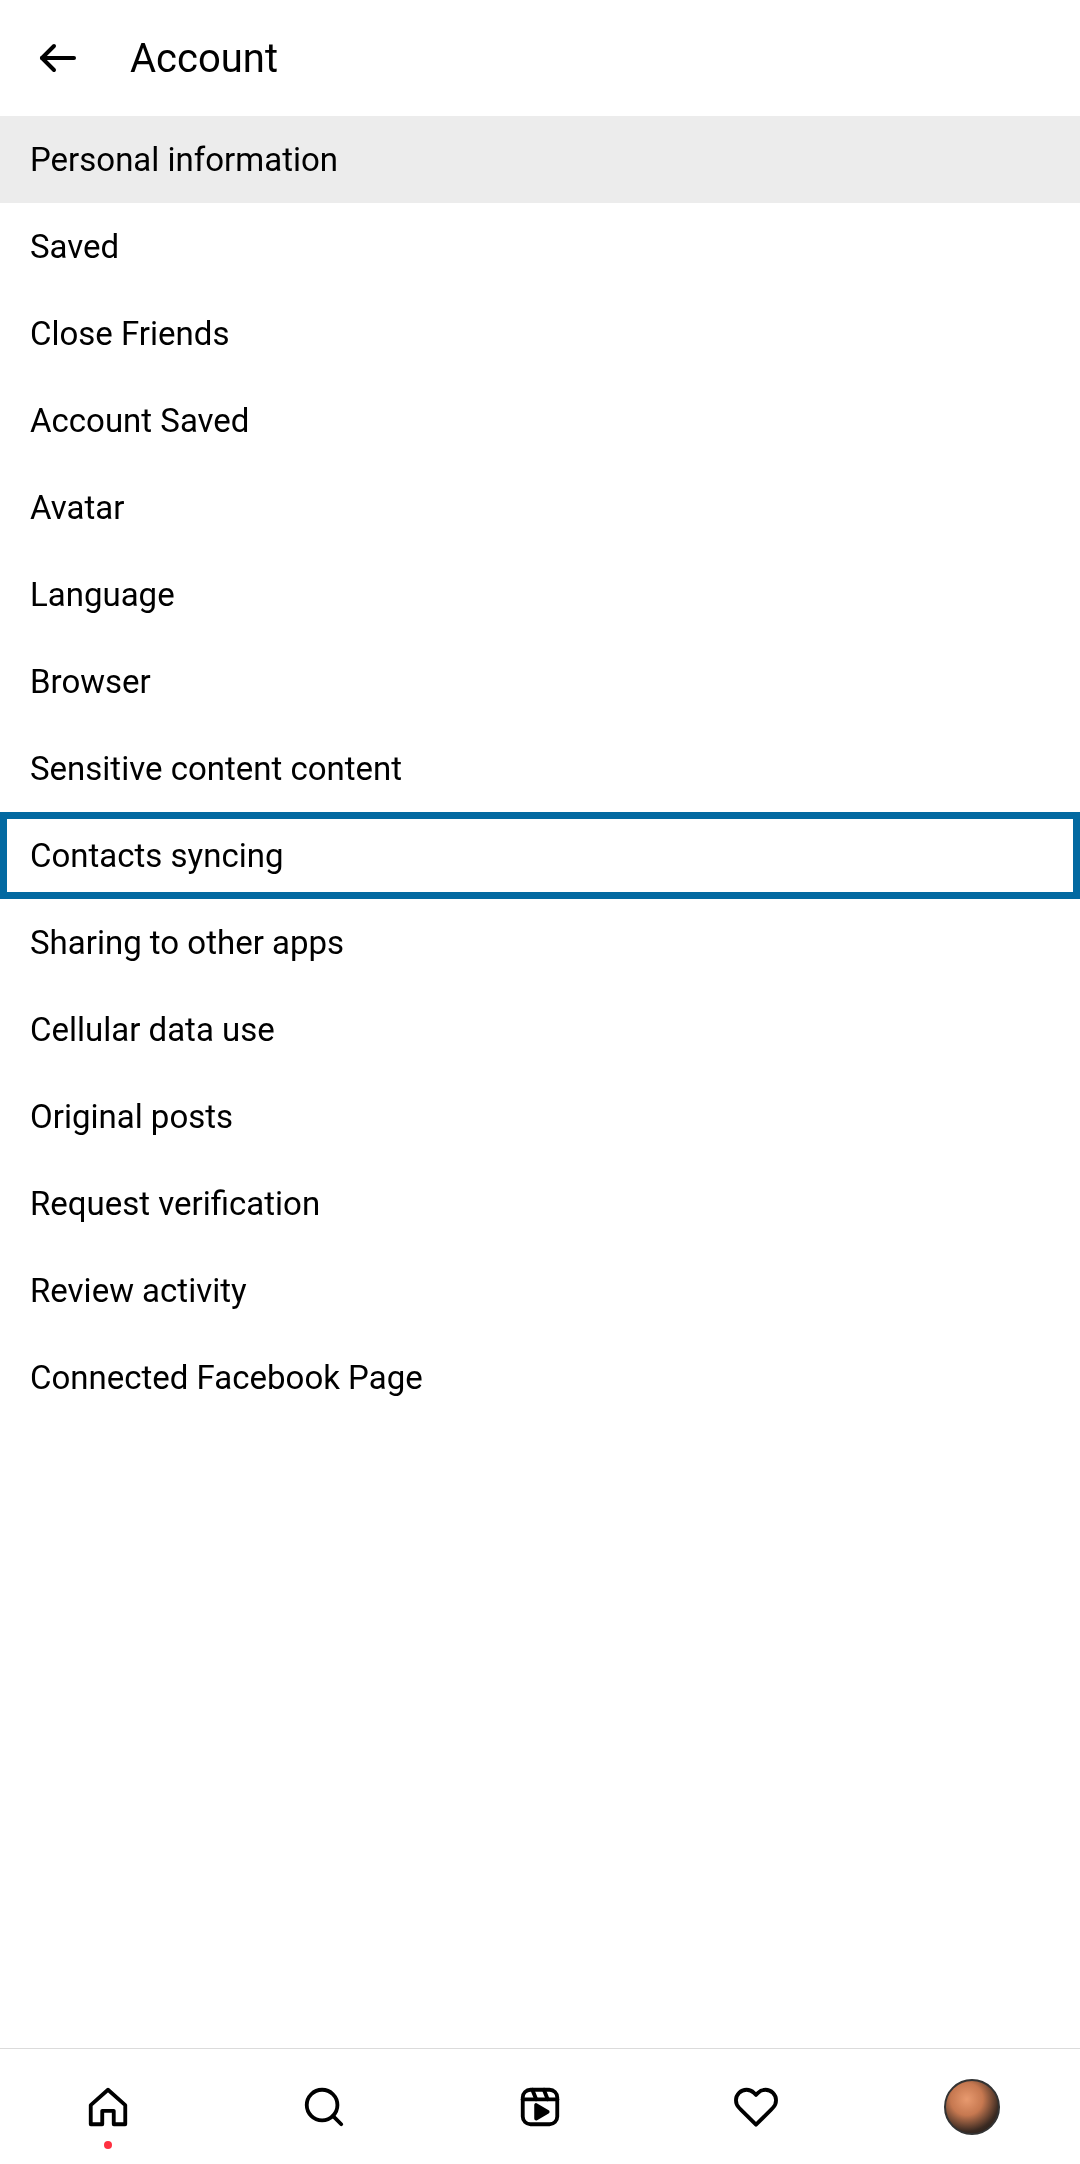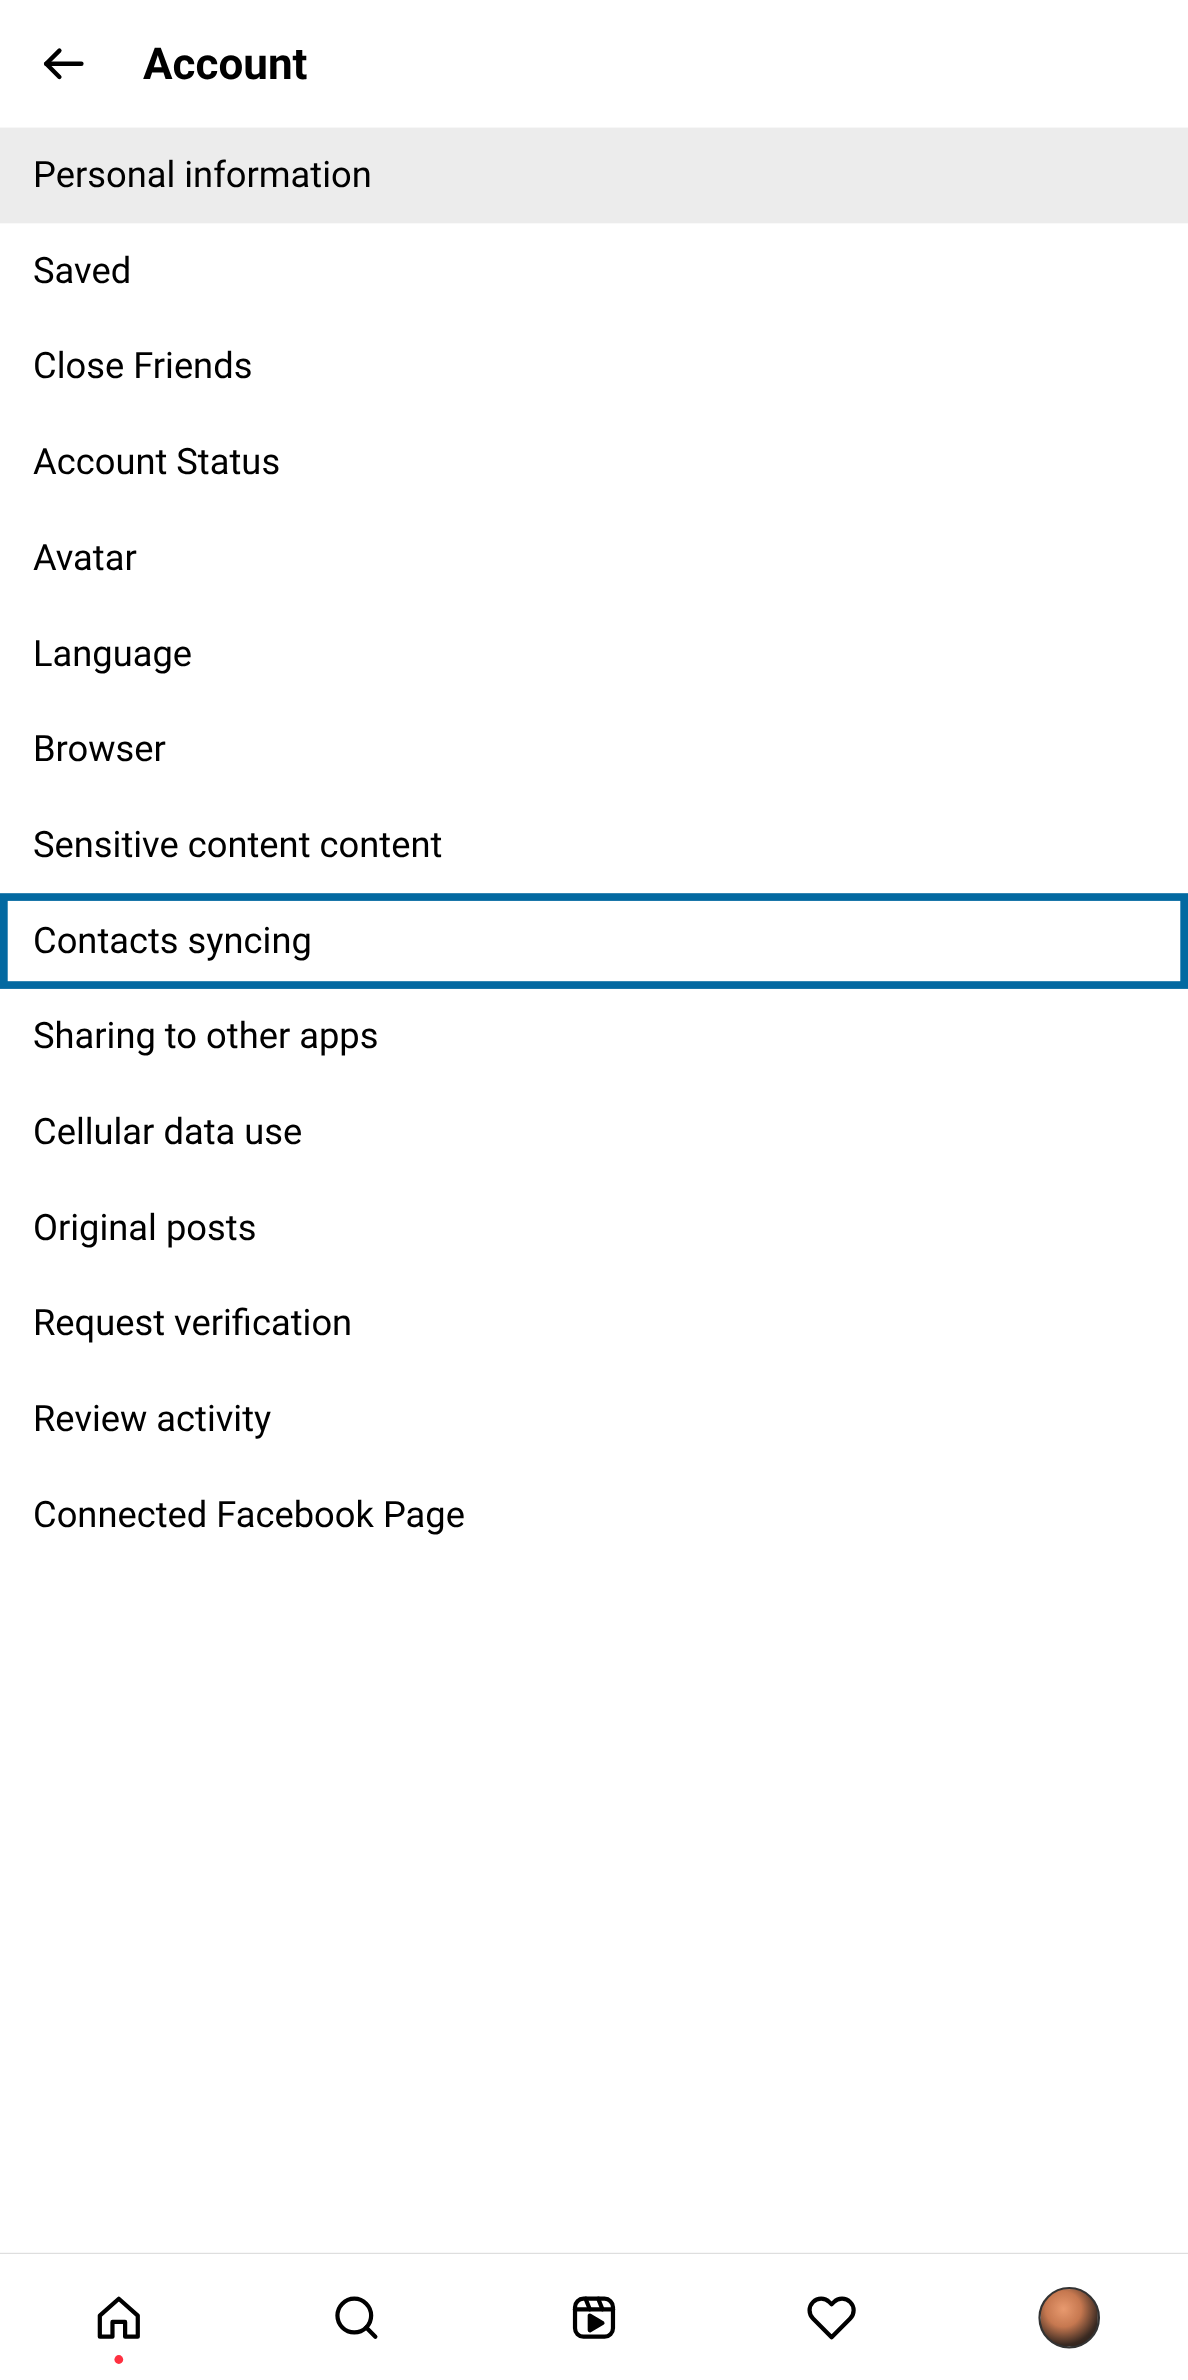--- a/index.html
+++ b/index.html
@@ -24,21 +24,21 @@
     .back-button {
       width: 60px;
       height: 60px;
       display: flex;
       align-items: center;
       justify-content: center;
       cursor: pointer;
     }
     .header-title {
       font-size: 40px;
-      font-weight: 700;
+      font-weight: 400;
       margin-left: 42px;
       color: #000;
     }
     .menu-list {
       display: flex;
       flex-direction: column;
     }
     .menu-item {
       padding: 28px 30px;
       font-size: 33px;
@@ -111,21 +111,21 @@
   <div class="menu-item highlighted">
     <span>Personal information</span>
   </div>
   <div class="menu-item">
     <span>Saved</span>
   </div>
   <div class="menu-item">
     <span>Close Friends</span>
   </div>
   <div class="menu-item">
-    <span>Account Status</span>
+    <span>Account Saved</span>
   </div>
   <div class="menu-item">
     <span>Avatar</span>
   </div>
   <div class="menu-item">
     <span>Language</span>
   </div>
   <div class="menu-item">
     <span>Browser</span>
   </div>

